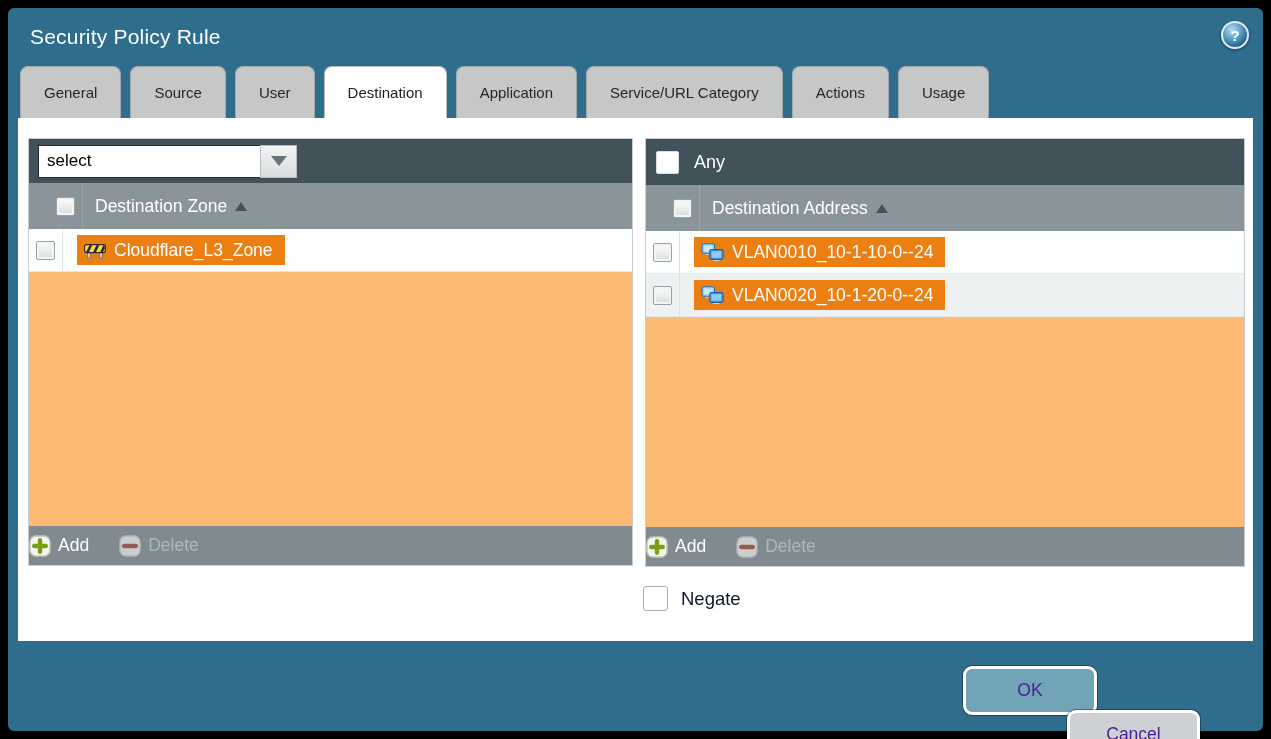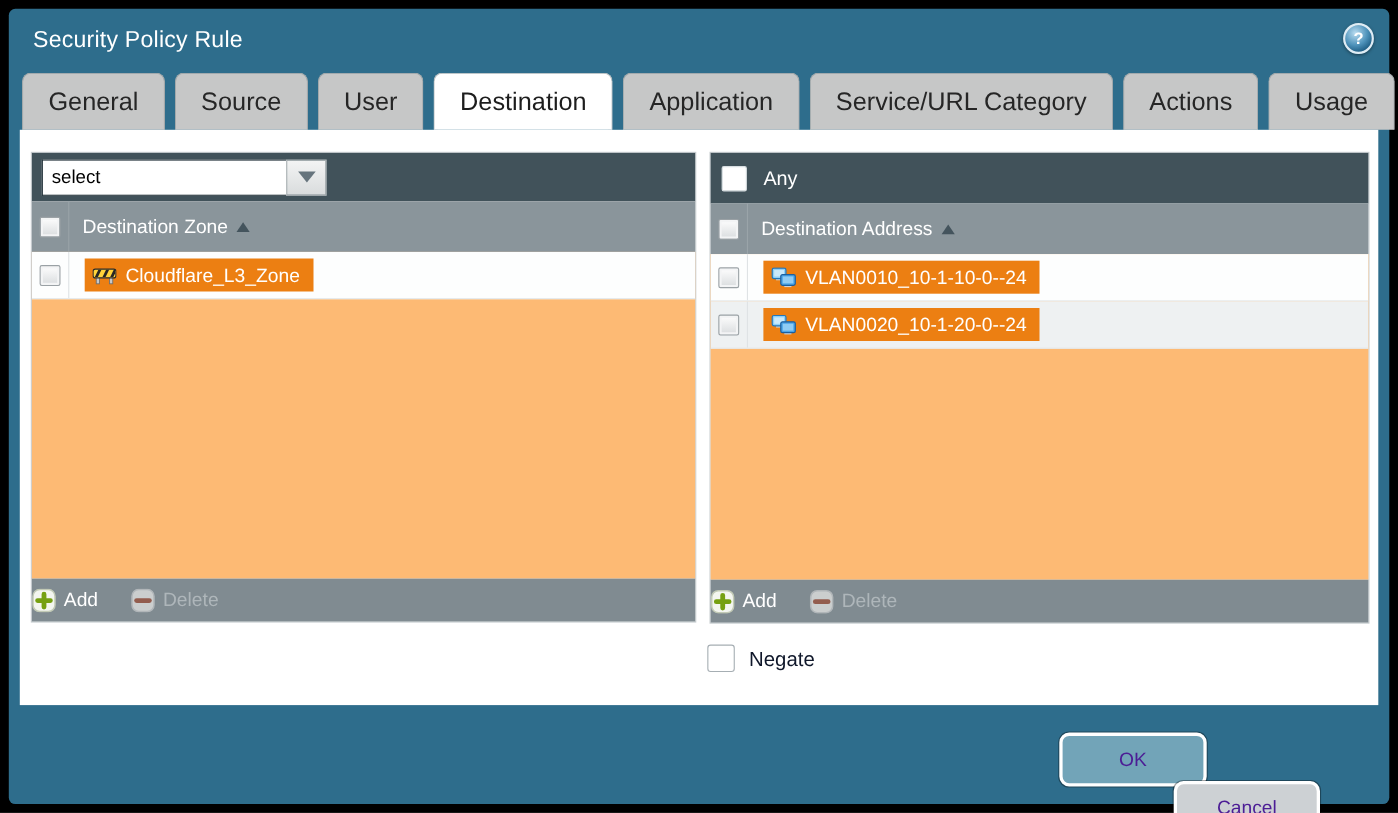--- a/index.html
+++ b/index.html
@@ -25,21 +25,21 @@
     display:flex; align-items:center; justify-content:center;
     color:#fff; font-size:15px; font-weight:bold; cursor:pointer;
   }
 
   
   .tabs { position:absolute; left:12px; top:58px; height:52px; display:flex; gap:9px; align-items:stretch; }
   .tab {
     background:#c6c7c7; border:1px solid #a3a9ab; border-bottom:none;
     border-radius:8px 8px 0 0; padding:16px 23px;
     display:flex; align-items:center; justify-content:center;
-    font-size:23px; color:#262626; cursor:pointer; white-space:nowrap;
+    font-size:15px; color:#262626; cursor:pointer; white-space:nowrap;
   }
   .tab.active { background:#fff; border-color:#b9bfc1; color:#1d1d1d; }
 
   
   .content { position:absolute; left:10px; top:110px; width:1235px; height:523px; background:#fff; }
 
   .panel { position:absolute; top:20px; display:flex; flex-direction:column; border:1px solid #c7cdd0; }
   .panel-zone { left:10px;  width:605px; height:428px; }
   .panel-addr { left:627px; width:600px; height:429px; }
 
@@ -51,21 +51,21 @@
   }
   .select-btn {
     width:37px; height:33px; background:linear-gradient(180deg,#f3f4f4,#d9dcdd);
     border:1px solid #b6bcbe; display:flex; align-items:center; justify-content:center; cursor:pointer;
   }
   .tri-down { width:0; height:0; border-left:8px solid transparent; border-right:8px solid transparent; border-top:10px solid #66747d; }
   .tri-up   { width:0; height:0; border-left:6px solid transparent; border-right:6px solid transparent; border-bottom:9px solid #44545d; margin-left:8px; }
 
   .any-bar { height:46px; background:var(--panel-header-dark,#41525a); flex:0 0 auto; display:flex; align-items:center; }
 
-  .col-header { height:46px; background:var(--column-header-gray,#8a959b); flex:0 0 auto; display:flex; align-items:center; }
+  .col-header { height:46px; background:var(--column-header-gray,#8a959b); flex:0 0 auto; display:flex; align-items:center;padding-left:20px; }
   .cb-cell { width:34px; align-self:stretch; display:flex; align-items:center; justify-content:center; flex:0 0 auto; }
   .col-header .cb-cell { border-right:1px solid #9aa4a9; }
   .col-label { color:#fff; font-size:17.5px; margin-left:12px; display:flex; align-items:center; cursor:pointer; }
 
   .panel-body { flex:1 1 auto; background:#fdba74; overflow:hidden; }
   .row { height:43px; display:flex; align-items:center; border-bottom:1px solid #e4e8ea; background:#fdfefe; }
   .row.alt { background:#eef1f2; }
   .row .cb-cell { border-right:1px solid #dfe3e5; align-self:stretch; }
   .chip {
     margin-left:14px; height:30px; display:inline-flex; align-items:center; gap:8px;

